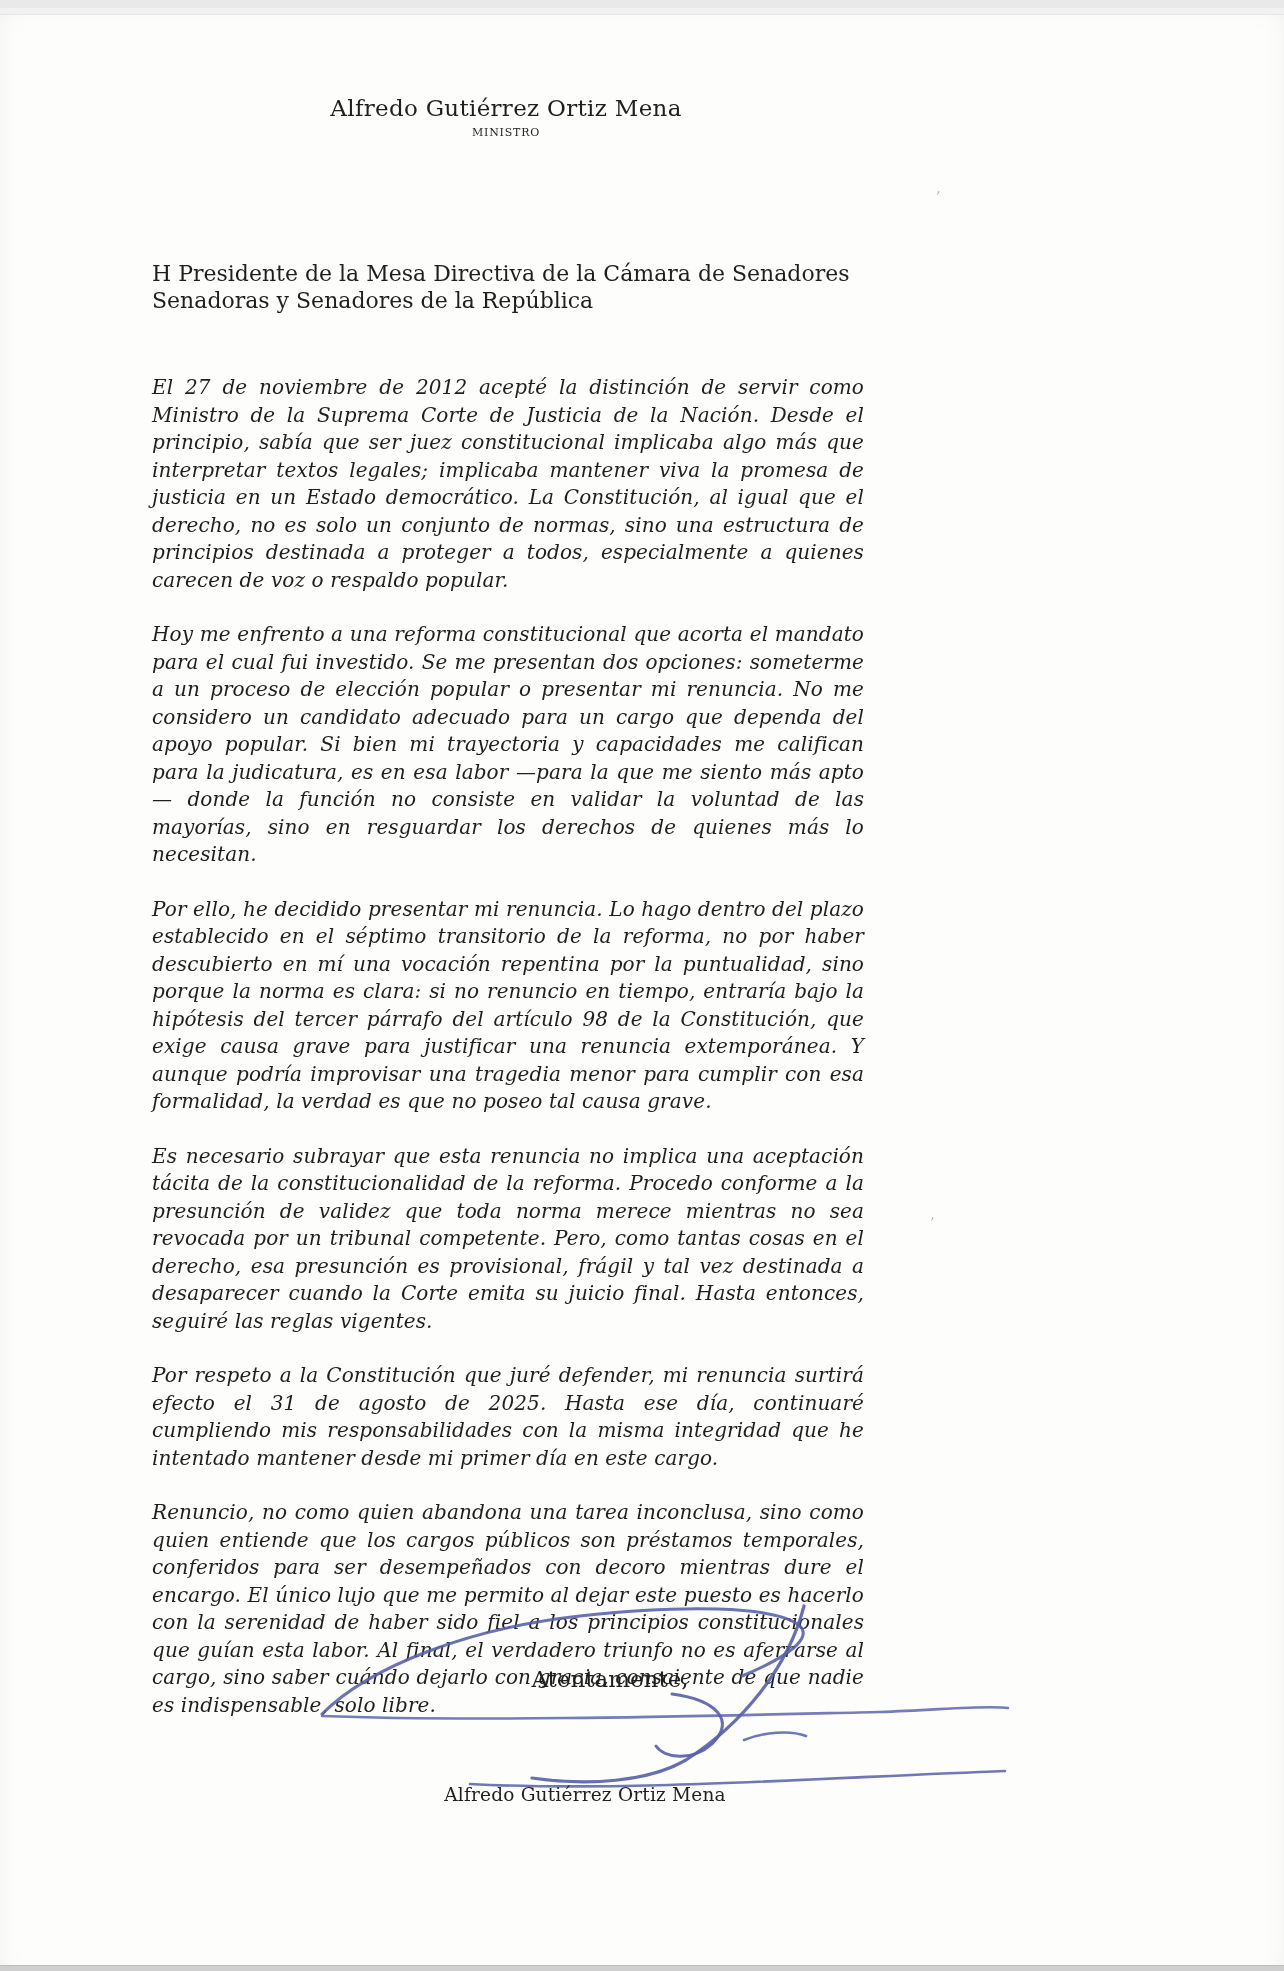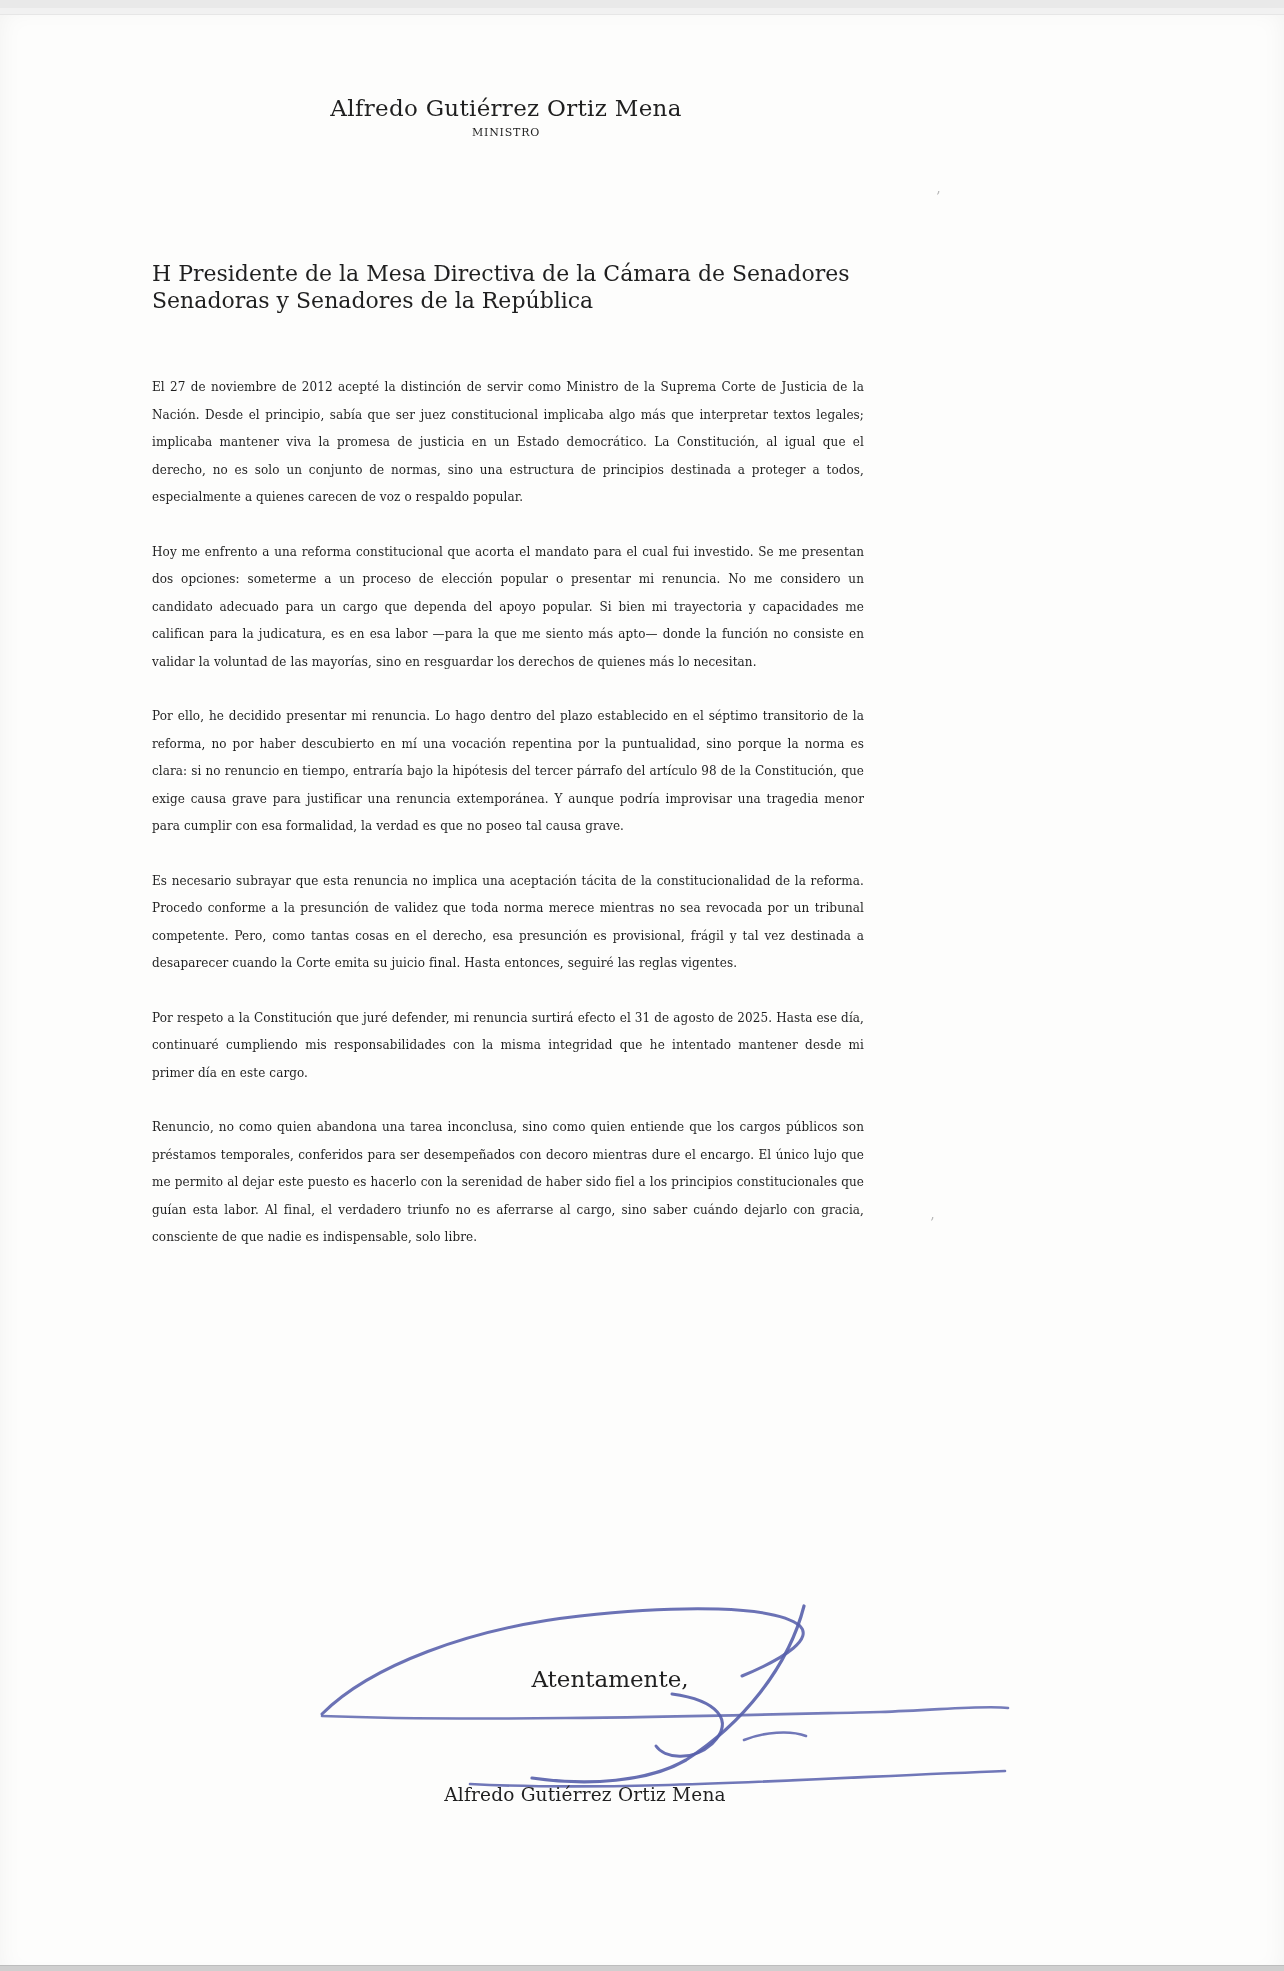--- a/index.html
+++ b/index.html
@@ -27,23 +27,24 @@
   .addressee{
     position:absolute;top:252px;left:152px;width:712px;
     font-size:22px;line-height:27px;
   }
 
   .body-text{
     position:absolute;top:366px;left:152px;width:712px;
   }
   .body-text p{
     margin:0 0 27px 0;
-    font-size:12px;line-height:27.5px;
+    font-size:20px;line-height:27.5px;
     text-align:justify;
     letter-spacing:0.1px;
+    font-style:italic;
   }
 
   .closing{
     position:absolute;top:1658px;left:500px;width:220px;
     font-size:23px;text-align:center;
   }
   .signatory{
     position:absolute;top:1776px;left:350px;width:470px;
     font-size:18.5px;text-align:center;letter-spacing:0.2px;
   }

